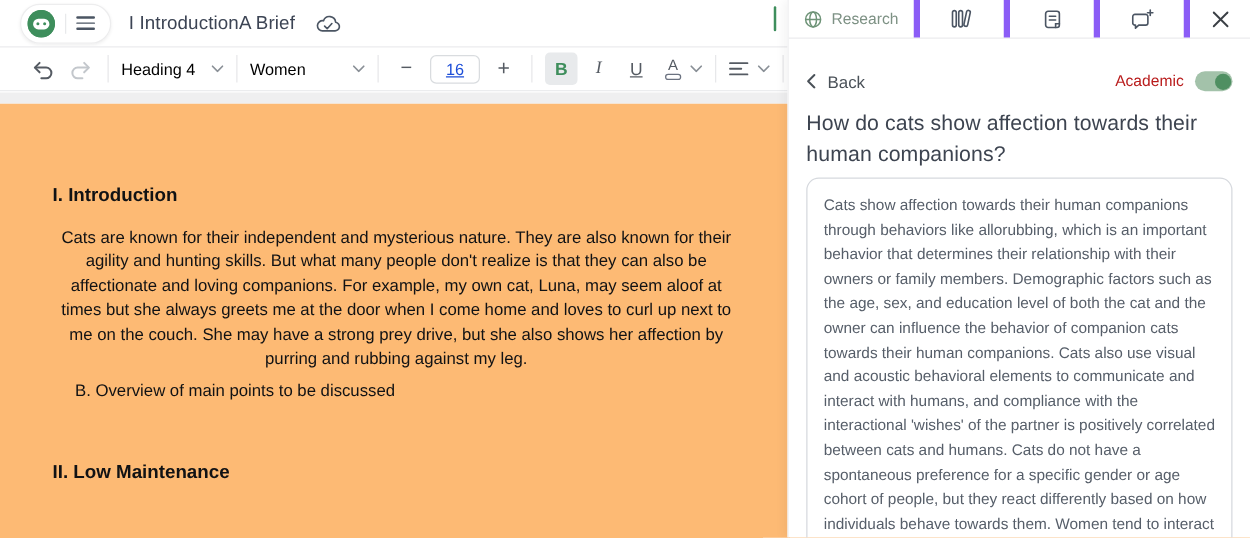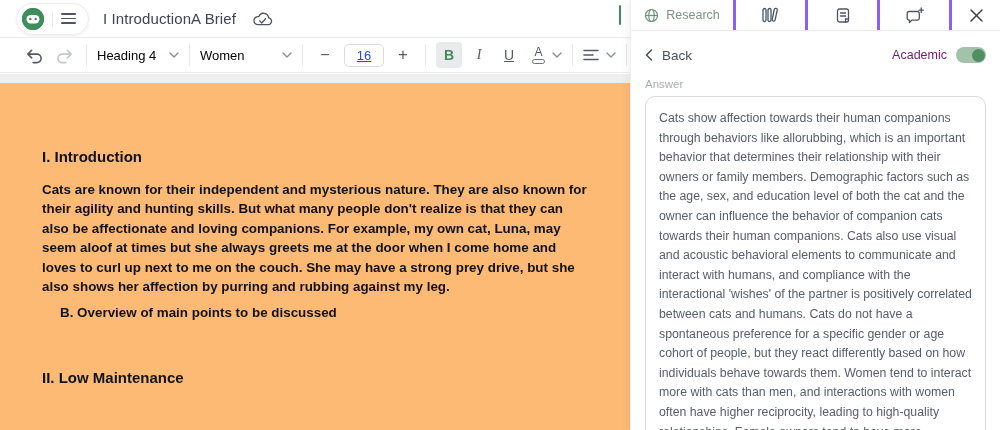--- a/index.html
+++ b/index.html
@@ -45,43 +45,43 @@
   .color-well .A { font-size:12px; line-height:11px; color:#555b63; }
   .color-well .well { width:13px; height:5px; border:1px solid #6b7280; border-radius:2.5px; }
   .icon-group { display:flex; align-items:center; gap:7px; cursor:pointer; }
 
   
   .doc-strip { position:absolute; top:74px; left:0; width:632px; height:9px; background:#efeff0; }
 
   
   .doc-canvas { position:absolute; top:83px; left:0; width:632px; height:376px; background:#fdba74; cursor:text; }
   .doc-canvas .h { position:absolute; font-weight:bold; color:#111214; font-size:15px; }
-  .doc-canvas .p { position:absolute; font-weight:bold; color:#111214; font-size:13.4px; line-height:19.4px; }
+  .doc-canvas .p { position:absolute; font-weight:normal; color:#111214; font-size:13.4px; line-height:19.4px;text-align:center; }
   .dc-h1 { left:42px; top:65px; }
   .dc-p1 { left:42px; top:97px; width:550px; }
   .dc-b  { left:60px; top:220px; font-size:13.4px; }
   .dc-h2 { left:42px; top:286px; }
   .dc-a  { left:60px; top:318px; font-size:13.4px; }
 
   
   .green-caret { position:absolute; left:619px; top:5px; width:2px; height:20px; background:#3e8e5c; border-radius:1px; }
 
   
   .panel { position:absolute; top:0; left:630px; right:0; bottom:0; background:#fff;
     border-left:1px solid #f0f0f1; box-shadow:-3px 0 8px rgba(0,0,0,.05); }
   .panel-tabs { display:flex; height:31px; border-bottom:1px solid #ebecee; align-items:stretch; }
-  .ptab { display:flex; align-items:center; justify-content:center; gap:7px; cursor:pointer; border-right:3px solid #8b5cf6; }
+  .ptab { display:flex; align-items:center; justify-content:center; gap:7px; cursor:pointer; border-right:5px solid #8b5cf6; }
   .ptab-research { flex:0 0 105px; color:#7d9184; font-size:12.5px; }
   .ptab-icon { flex:0 0 72px; color:#4b5563; }
   .ptab-close { flex:1; border-right:none; color:#3a3f45; }
   .panel-body { padding:0 14px; }
-  .back-row { margin-top:16px; display:flex; align-items:center; justify-content:space-between; }
+  .back-row { margin-top:26px; display:flex; align-items:center; justify-content:space-between; }
   .back-link { display:flex; align-items:center; gap:9px; font-size:13.5px; color:#4a5158; cursor:pointer; }
   .academic { display:flex; align-items:center; gap:9px; }
-  .academic .alabel { font-size:12.5px; color:#701a75; }
+  .academic .alabel { font-size:12.5px; color:#b91c1c; }
   .toggle { position:relative; width:30px; height:16px; border-radius:8px; background:#a3c2aa; cursor:pointer; }
   .toggle .knob { position:absolute; top:1.5px; right:1.5px; width:13px; height:13px; border-radius:50%; background:#4f8f62; }
   .panel-question { margin-top:13px; font-size:17px; line-height:25px; font-weight:500; color:#3d4450; letter-spacing:.1px; }
   .answer-label { margin-top:15px; font-size:11.5px; color:#a9adb3; }
   .answer-box { margin-top:6px; border:1px solid #d6d9de; border-radius:10px; padding:12px 13px;
     height:420px; font-size:12.3px; line-height:19.6px; color:#565e69; cursor:text; overflow:hidden; }
 </style>
 </head>
 <body>
 
@@ -266,16 +266,16 @@
         <span>Back</span>
       </div>
       <div class="academic">
         <span class="alabel">Academic</span>
         <div class="toggle">
             <div class="knob"></div>
           </div>
       </div>
     </div>
 
-    <div class="answer-label">Answer</div>
+    <div class="panel-question">How do cats show affection towards their human companions?</div>
     <div class="answer-box">Cats show affection towards their human companions through behaviors like allorubbing, which is an important behavior that determines their relationship with their owners or family members. Demographic factors such as the age, sex, and education level of both the cat and the owner can influence the behavior of companion cats towards their human companions. Cats also use visual and acoustic behavioral elements to communicate and interact with humans, and compliance with the interactional 'wishes' of the partner is positively correlated between cats and humans. Cats do not have a spontaneous preference for a specific gender or age cohort of people, but they react differently based on how individuals behave towards them. Women tend to interact more with cats than men, and interactions with women often have higher reciprocity, leading to high-quality relationships. Female owners tend to have more structured</div>
   </div>
 </div>
 
 </body></html>

